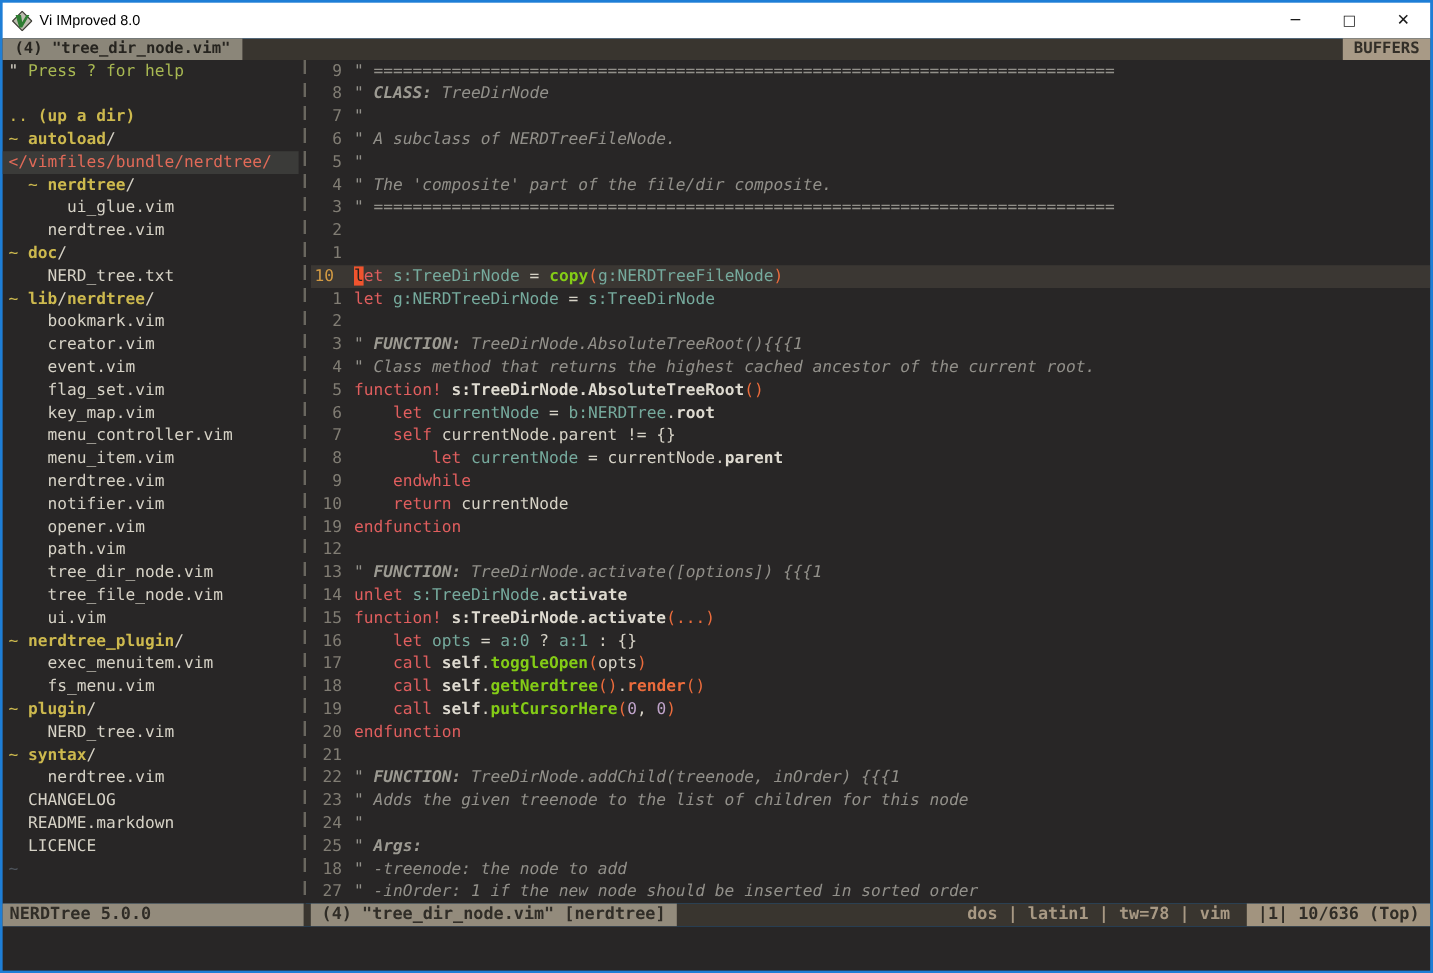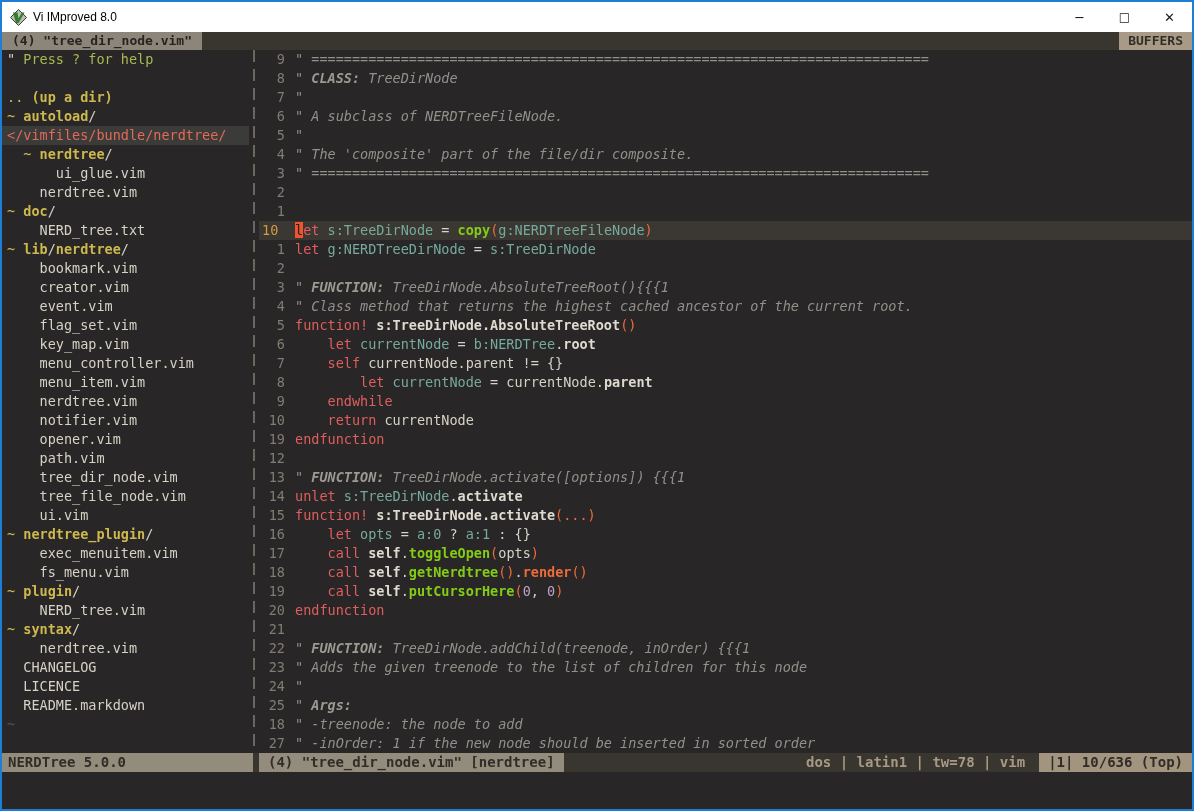--- a/index.html
+++ b/index.html
@@ -132,22 +132,22 @@
           <div class="row"><span class="sg-w">    tree_file_node.vim</span></div>
           <div class="row"><span class="sg-w">    ui.vim</span></div>
           <div class="row"><span class="sg-y">~ </span><span class="sg-yb">nerdtree_plugin</span><span class="sg-w">/</span></div>
           <div class="row"><span class="sg-w">    exec_menuitem.vim</span></div>
           <div class="row"><span class="sg-w">    fs_menu.vim</span></div>
           <div class="row"><span class="sg-y">~ </span><span class="sg-yb">plugin</span><span class="sg-w">/</span></div>
           <div class="row"><span class="sg-w">    NERD_tree.vim</span></div>
           <div class="row"><span class="sg-y">~ </span><span class="sg-yb">syntax</span><span class="sg-w">/</span></div>
           <div class="row"><span class="sg-w">    nerdtree.vim</span></div>
           <div class="row"><span class="sg-w">  CHANGELOG</span></div>
+          <div class="row"><span class="sg-w">  README.markdown</span></div>
           <div class="row"><span class="sg-w">  LICENCE</span></div>
-          <div class="row"><span class="sg-w">  README.markdown</span></div>
           <div class="row"><span class="sg-t">~</span></div>
         </div>
     </div>
     <div class="vsep"></div>
     <div class="editor">
       <div>
           <div class="row"><span class="lnum">9</span><span class="codetext"><span class="sg-c">" ============================================================================</span></span></div>
           <div class="row"><span class="lnum">8</span><span class="codetext"><span class="sg-c">" </span><span class="sg-cb">CLASS:</span><span class="sg-c"> TreeDirNode</span></span></div>
           <div class="row"><span class="lnum">7</span><span class="codetext"><span class="sg-c">"</span></span></div>
           <div class="row"><span class="lnum">6</span><span class="codetext"><span class="sg-c">" A subclass of NERDTreeFileNode.</span></span></div>

